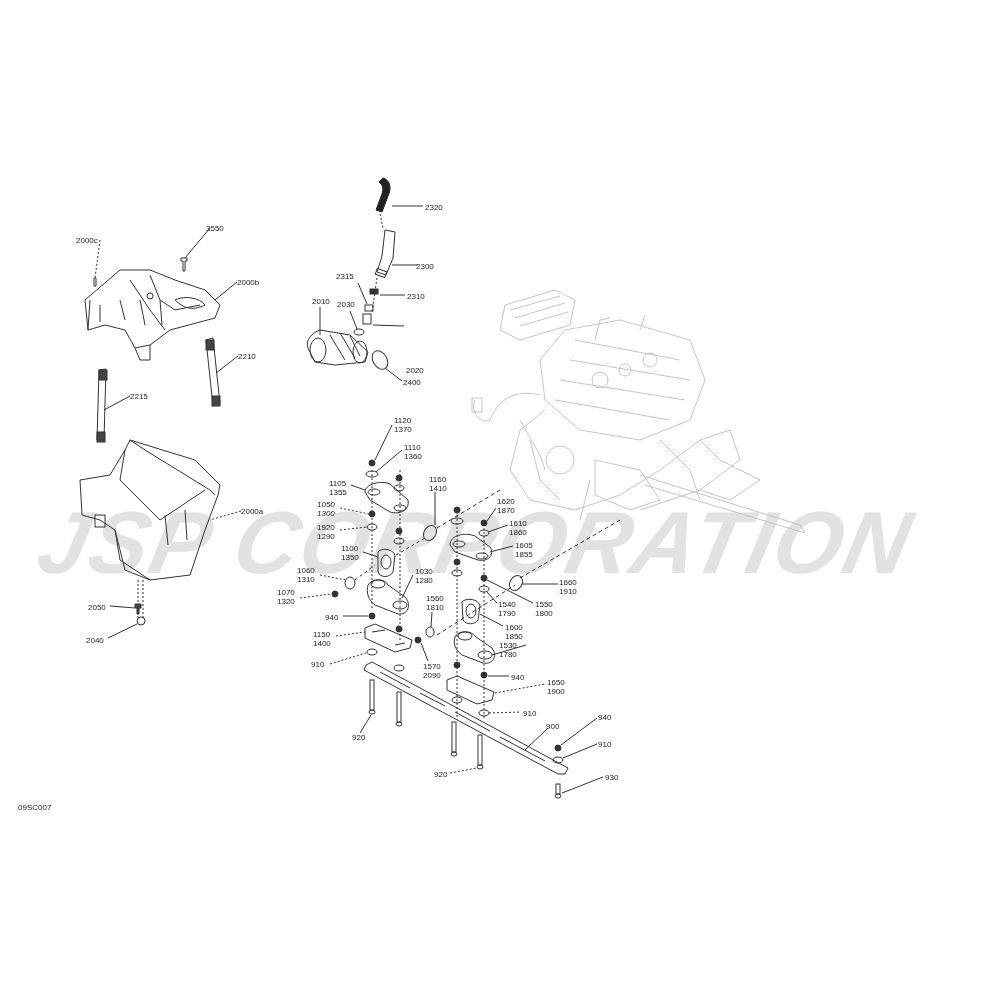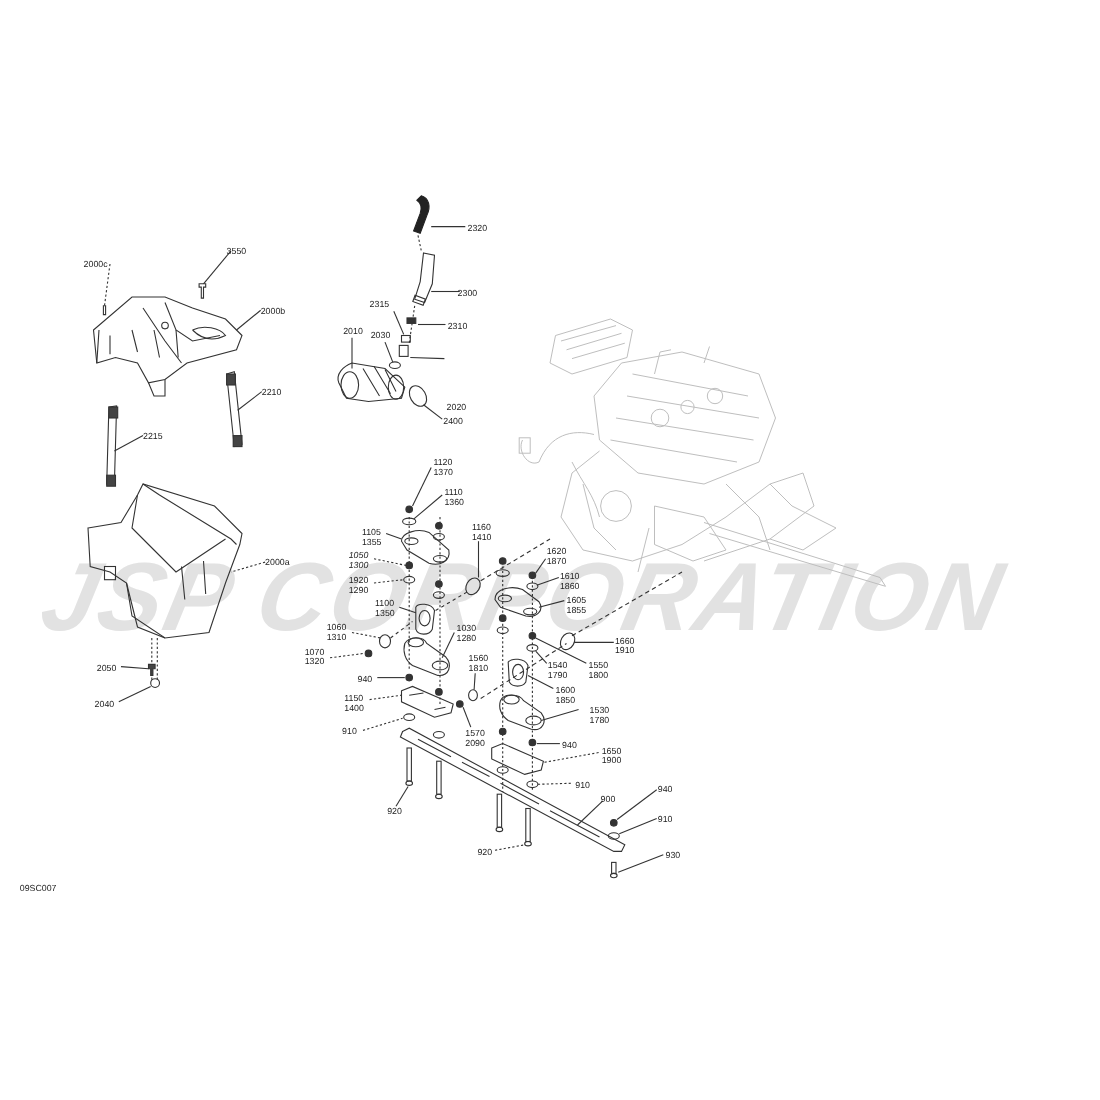--- a/index.html
+++ b/index.html
@@ -368,21 +368,21 @@
       <span>1790</span>
     </div>
     <div class="lbl" style="left: 535px; top: 600px;">
       <span>1550</span>
       <span>1800</span>
     </div>
     <div class="lbl" style="left: 505px; top: 623px;">
       <span>1600</span>
       <span>1850</span>
     </div>
-    <div class="lbl" style="left: 536px; top: 641px; text-align: center;">
+    <div class="lbl" style="left: 499px; top: 641px; text-align: center;">
       <span>1530</span>
       <span>1780</span>
     </div>
     <div class="lbl" style="left: 511px; top: 673px;">
       <span>940</span>
     </div>
     <div class="lbl" style="left: 547px; top: 678px;">
       <span>1650</span>
       <span>1900</span>
     </div>

